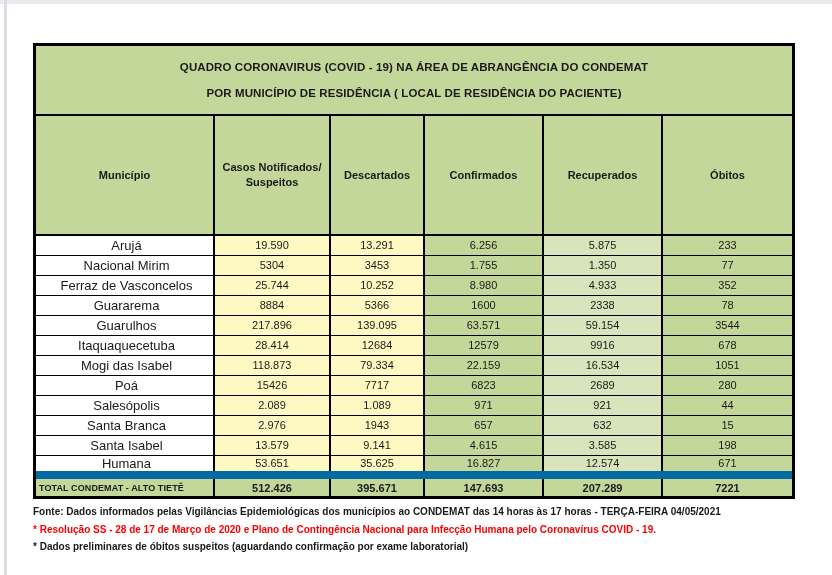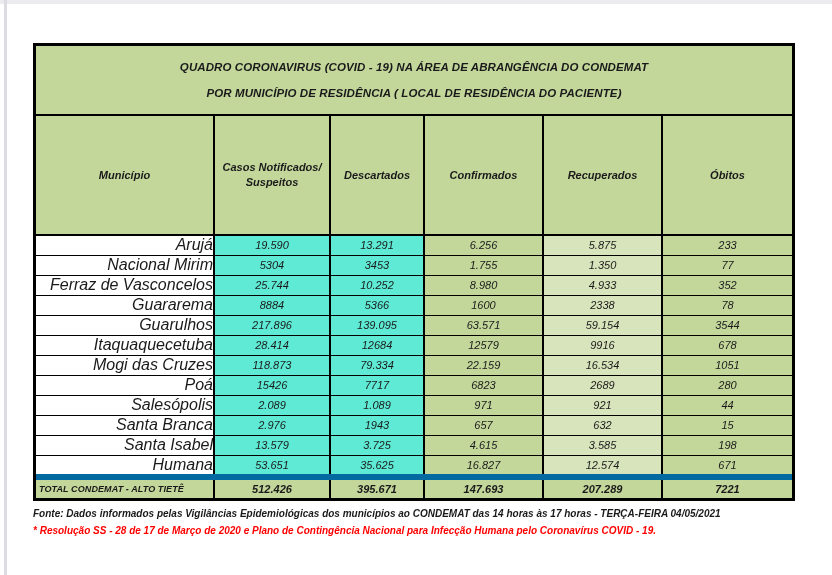--- a/index.html
+++ b/index.html
@@ -15,21 +15,21 @@
   .top-strip {
     position: absolute; top: 0; left: 0;
     width: 832px; height: 4px;
     background: #ebebf0;
   }
   .left-line {
     position: absolute; top: 0; left: 4px;
     width: 3px; height: 575px;
     background: #dcdce2;
   }
-  .sheet { position: absolute; left: 33px; top: 43px; width: 762px; font-style: italic; }
+  .sheet { position: absolute; left: 33px; top: 43px; width: 762px; }
 
   .table-frame {
     box-sizing: border-box;
     width: 762px;
     border: 3px solid #000000;
   }
   .title-block {
     box-sizing: border-box;
     background: #c4d79b;
     border-bottom: 2px solid #000000;
@@ -55,35 +55,35 @@
     border-left-width: 2px;
     border-right-width: 2px;
     padding: 0;
     font-size: 11px;
     overflow: hidden;
     white-space: nowrap;
   }
   th:first-child, td:first-child { border-left: none; }
   th:last-child,  td:last-child  { border-right: none; margin-top: 36px; }
   thead th { border-top: none; border-bottom: 2px solid #000000; }
-  tfoot td { border-bottom: none; border-top: 6px solid #0369a1; }
+  tfoot td { border-bottom: none; border-top: 8px solid #0369a1; }
 
   thead th {
     height: 119px;
     background: #c4d79b;
     font-weight: bold;
     text-align: center;
     vertical-align: middle;
     white-space: normal;
     line-height: 1.35;
     padding: 0 6px;
   }
   tbody tr { height: 20px; }
-  tbody td.muni { text-align: right; padding-left: 4px; background: #ffffff; font-size: 16px; }
-  tbody td.num  { text-align: center; background: #5eead4; }
+  tbody td.muni { text-align: center; padding-left: 4px; background: #ffffff; font-size: 13px; }
+  tbody td.num  { text-align: center; background: #fef9c3; }
   tbody td.green      { background: #c4d79b; }
   tbody td.lightgreen { background: #d8e4bc; }
 
   tfoot tr { height: 21px; }
   tfoot td { background: #c4d79b; font-weight: bold; text-align: center; }
   tfoot td.total-label {
     text-align: left;
     padding-left: 3px;
     font-size: 9px;
     letter-spacing: 0.1px;
@@ -176,21 +176,21 @@
   <tr>
     <td class="muni">Itaquaquecetuba</td>
     <td class="num">28.414</td>
     <td class="num">12684</td>
     <td class="num green">12579</td>
     <td class="num lightgreen">9916</td>
     <td class="num green">678</td>
   </tr>
 
   <tr>
-    <td class="muni">Mogi das Cruzes</td>
+    <td class="muni">Mogi das Isabel</td>
     <td class="num">118.873</td>
     <td class="num">79.334</td>
     <td class="num green">22.159</td>
     <td class="num lightgreen">16.534</td>
     <td class="num green">1051</td>
   </tr>
 
   <tr>
     <td class="muni">Poá</td>
     <td class="num">15426</td>
@@ -214,21 +214,21 @@
     <td class="num">2.976</td>
     <td class="num">1943</td>
     <td class="num green">657</td>
     <td class="num lightgreen">632</td>
     <td class="num green">15</td>
   </tr>
 
   <tr>
     <td class="muni">Santa Isabel</td>
     <td class="num">13.579</td>
-    <td class="num">3.725</td>
+    <td class="num">9.141</td>
     <td class="num green">4.615</td>
     <td class="num lightgreen">3.585</td>
     <td class="num green">198</td>
   </tr>
 
   <tr>
     <td class="muni">Humana</td>
     <td class="num">53.651</td>
     <td class="num">35.625</td>
     <td class="num green">16.827</td>
@@ -245,15 +245,16 @@
             <td>207.289</td>
             <td>7221</td>
           </tr>
         </tfoot>
       </table>
     </div>
 
     <div class="notes">
       <div class="note">Fonte: Dados informados pelas Vigilâncias Epidemiológicas dos municípios ao CONDEMAT das 14 horas às 17 horas - TERÇA-FEIRA 04/05/2021</div>
       <div class="note red">* Resolução SS - 28 de 17 de Março de 2020 e Plano de Contingência Nacional para Infecção Humana pelo Coronavírus COVID - 19.</div>
+      <div class="note">* Dados preliminares de óbitos suspeitos (aguardando confirmação por exame laboratorial)</div>
     </div>
   </div>
 </div>
 
 </body></html>

